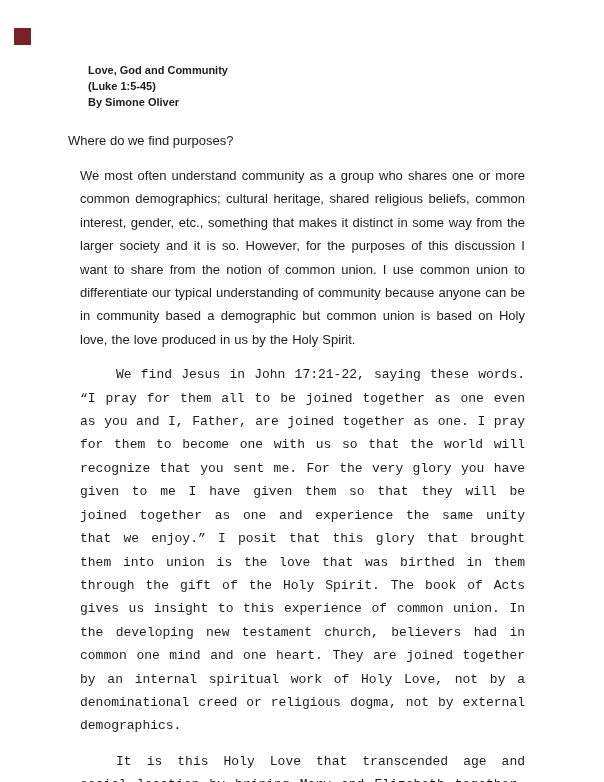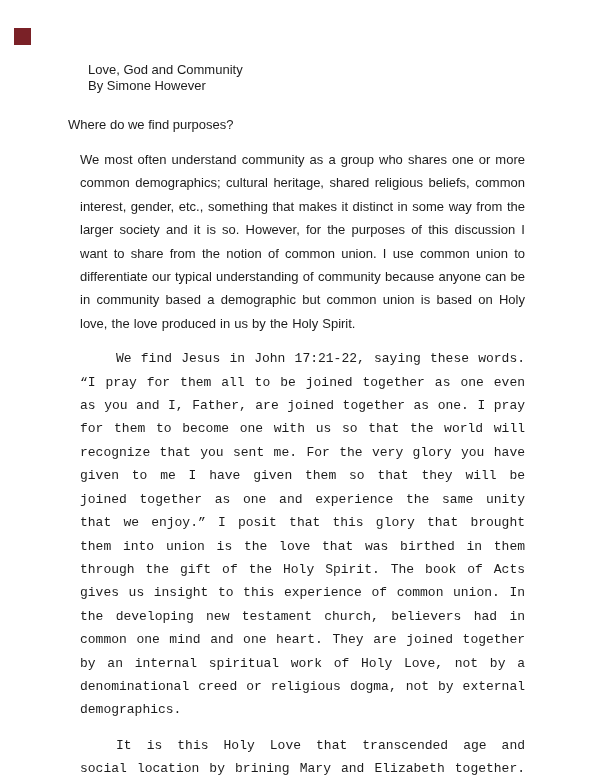--- a/index.html
+++ b/index.html
@@ -26,22 +26,22 @@
   .page-content {
     position: absolute;
     left: 68px;
     top: 62px;
     width: 469px;
   }
   .title-block {
     margin-bottom: 19px;
   }
   .title-line {
-    font-weight: normal;
-    font-size: 13px;
+    font-weight: bold;
+    font-size: 11px;
     line-height: 16px;
     white-space: nowrap;
     padding-left: 20px;
   }
   .opening-question {
     font-size: 13px;
     line-height: 23px;
     margin: 0 0 4px 0;
   }
   .body-paragraph {
@@ -58,21 +58,22 @@
 </style>
 </head>
 <body>
 
 <div class="corner-marker" style="background: rgb(122, 33, 39);"></div>
 
 <div class="page-content">
 
   <div class="title-block">
     <div class="title-line">Love, God and Community</div>
-    <div class="title-line">By Simone However</div>
+    <div class="title-line">(Luke 1:5-45)</div>
+    <div class="title-line">By Simone Oliver</div>
   </div>
 
   <p class="opening-question">Where do we find purposes?</p>
 
   <p class="body-paragraph">We most often understand community as a group who shares one or more common demographics; cultural heritage, shared religious beliefs, common interest, gender, etc., something that makes it distinct in some way from the larger society and it is so.  However, for the purposes of this discussion I want to share from the notion of common union.  I use common union to differentiate our typical understanding of community because anyone can be in community based a demographic but common union is based on Holy love, the love produced in us by the Holy Spirit.</p>
 
   <p class="body-paragraph indented">We find Jesus in John 17:21-22, saying these words. “I pray for them all to be joined together as one even as you and I, Father, are joined together as one. I pray for them to become one with us so that the world will recognize that you sent me.  For the very glory you have given to me I have given them so that they will be joined together as one and experience the same unity that we enjoy.”  I posit that this glory that brought them into union is the love that was birthed in them through the gift of the Holy Spirit.  The book of Acts gives us insight to this experience of common union.  In the developing new testament church, believers had in common one mind and one heart.  They are joined together by an internal spiritual work of Holy Love, not by a denominational creed or religious dogma, not by external demographics.</p>
 
   <p class="body-paragraph indented">It is this Holy Love that transcended age and social location by brining Mary and Elizabeth together.  It was this Holy Love that dissolved the disgrace, and rejection that Elizabeth and Zacharias carried in their hearts because they could not produce an heir.  It was also Holy Love that eclipsed the fear that enveloped Mary’s inexperience and uncertainty.  This Holy Love, this inner work</p>
 

